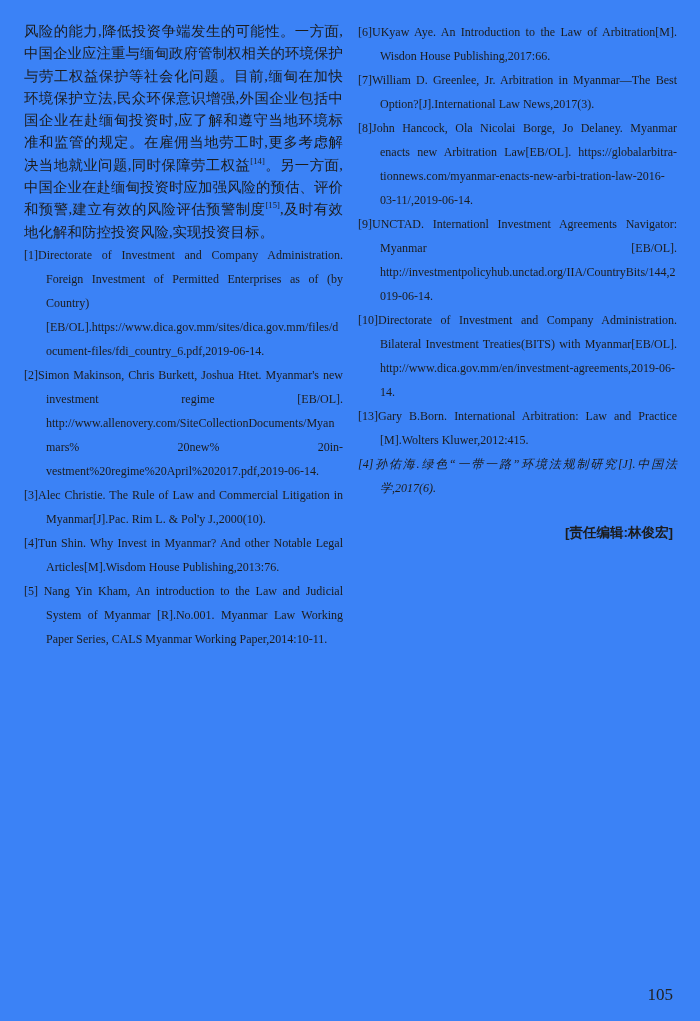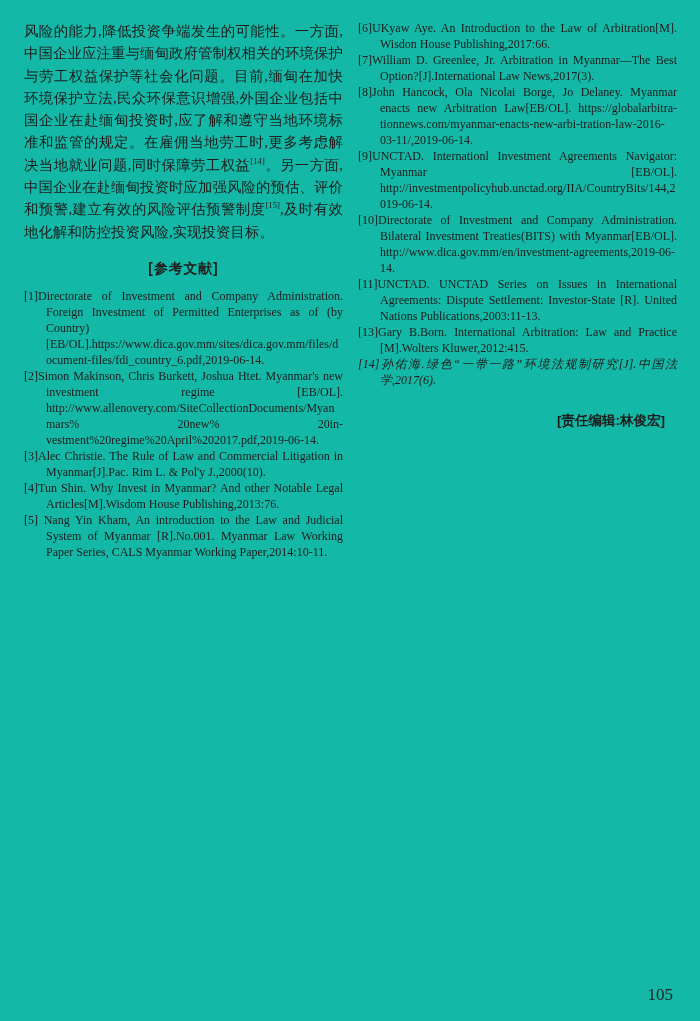--- a/index.html
+++ b/index.html
@@ -1,21 +1,21 @@
 <!DOCTYPE html>
 <html lang="zh"><head>
 <meta charset="utf-8">
 <style>
   html, body { margin: 0; padding: 0; background: #e8e8e8; }
   .page {
     position: relative;
     width: 700px;
     height: 1021px;
     margin: 0 auto;
-    background: #14b8a6;
+    background: #3b82f6;
     color: #1c1c1c;
     font-family: "Liberation Serif", "DejaVu Serif", serif;
     overflow: hidden;
     box-sizing: border-box;
   }
   .content {
     display: flex;
     gap: 15px;
     padding: 20px 24px 0 24px;
     box-sizing: border-box;
@@ -40,31 +40,31 @@
     text-align: center;
     font-family: "Liberation Sans", "DejaVu Sans", sans-serif;
     font-weight: bold;
     font-size: 13.8px;
     letter-spacing: 1px;
   }
 
   .ref {
     margin: 0;
     font-size: 12px;
-    line-height: 16px;
+    line-height: 24px;
     text-align: justify;
     padding-left: 22px;
     text-indent: -22px;
     overflow-wrap: break-word;
     word-wrap: break-word;
   }
   .ref.kai { font-style: italic; }
 
   .editor {
-    margin: 24px 12px 0 0;
+    margin: 24px 4px 0 0;
     text-align: right;
     font-family: "Liberation Sans", "DejaVu Sans", sans-serif;
     font-weight: bold;
     font-size: 13.5px;
   }
 
   .page-number {
     position: absolute;
     right: 27px;
     bottom: 16px;
@@ -74,38 +74,36 @@
 </style>
 </head>
 <body>
 
 <div class="page">
   <div class="content">
 
     <div class="col">
       <p class="body-text"><span>风险的能力,降低投资争端发生的可能性。一方面,中国企业应注重与缅甸政府管制权相关的环境保护与劳工权益保护等社会化问题。目前,缅甸在加快环境保护立法,民众环保意识增强,外国企业包括中国企业在赴缅甸投资时,应了解和遵守当地环境标准和监管的规定。在雇佣当地劳工时,更多考虑解决当地就业问题,同时保障劳工权益</span><sup>[14]</sup><span>。另一方面,中国企业在赴缅甸投资时应加强风险的预估、评价和预警,建立有效的风险评估预警制度</span><sup>[15]</sup><span>,及时有效地化解和防控投资风险,实现投资目标。</span></p>
 
-      <h3 class="ref-heading">[参考文献]</h3>
 
       <p class="ref">[1]Directorate of Investment and Company Administration. Foreign Investment of Permitted Enterprises as of (by Country)[EB/OL].https://www.dica.gov.mm/sites/dica.gov.mm/files/document-files/fdi_country_6.pdf,2019-06-14.</p>
       <p class="ref">[2]Simon Makinson, Chris Burkett, Joshua Htet. Myanmar's new investment regime [EB/OL]. http://www.allenovery.com/SiteCollectionDocuments/Myanmars% 20new% 20in-vestment%20regime%20April%202017.pdf,2019-06-14.</p>
       <p class="ref">[3]Alec Christie. The Rule of Law and Commercial Litigation in Myanmar[J].Pac. Rim L. &amp; Pol'y J.,2000(10).</p>
       <p class="ref">[4]Tun Shin. Why Invest in Myanmar? And other Notable Legal Articles[M].Wisdom House Publishing,2013:76.</p>
       <p class="ref">[5] Nang Yin Kham, An introduction to the Law and Judicial System of Myanmar [R].No.001. Myanmar Law Working Paper Series, CALS Myanmar Working Paper,2014:10-11.</p>
     </div>
 
     <div class="col">
       <p class="ref">[6]UKyaw Aye. An Introduction to the Law of Arbitration[M]. Wisdon House Publishing,2017:66.</p>
       <p class="ref">[7]William D. Greenlee, Jr. Arbitration in Myanmar—The Best Option?[J].International Law News,2017(3).</p>
       <p class="ref">[8]John Hancock, Ola Nicolai Borge, Jo Delaney. Myanmar enacts new Arbitration Law[EB/OL]. https://globalarbitra-tionnews.com/myanmar-enacts-new-arbi-tration-law-2016-03-11/,2019-06-14.</p>
       <p class="ref">[9]UNCTAD. Internationl Investment Agreements Navigator: Myanmar [EB/OL]. http://investmentpolicyhub.unctad.org/IIA/CountryBits/144,2019-06-14.</p>
       <p class="ref">[10]Directorate of Investment and Company Administration. Bilateral Investment Treaties(BITS) with Myanmar[EB/OL]. http://www.dica.gov.mm/en/investment-agreements,2019-06-14.</p>
-      <p class="ref">[11]UNCTAD. UNCTAD Series on Issues in International Agreements: Dispute Settlement: Investor-State [R]. United Nations Publications,2003:11-13.</p>
       <p class="ref">[13]Gary B.Born. International Arbitration: Law and Practice [M].Wolters Kluwer,2012:415.</p>
-      <p class="ref kai">[14]孙佑海.绿色“一带一路”环境法规制研究[J].中国法学,2017(6).</p>
+      <p class="ref kai">[4]孙佑海.绿色“一带一路”环境法规制研究[J].中国法学,2017(6).</p>
 
       <p class="editor">[责任编辑:林俊宏]</p>
     </div>
 
   </div>
 
   <div class="page-number">105</div>
 </div>
 
 </body></html>

